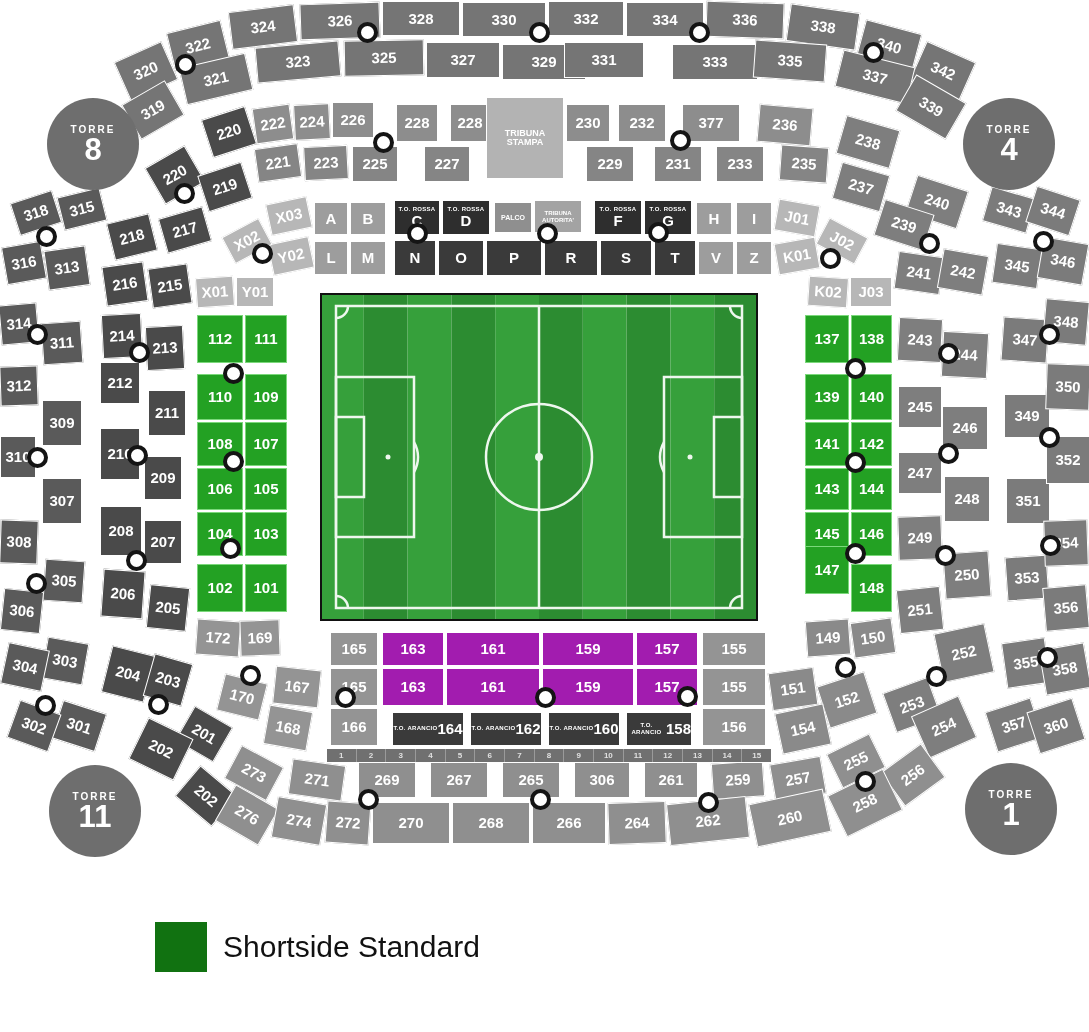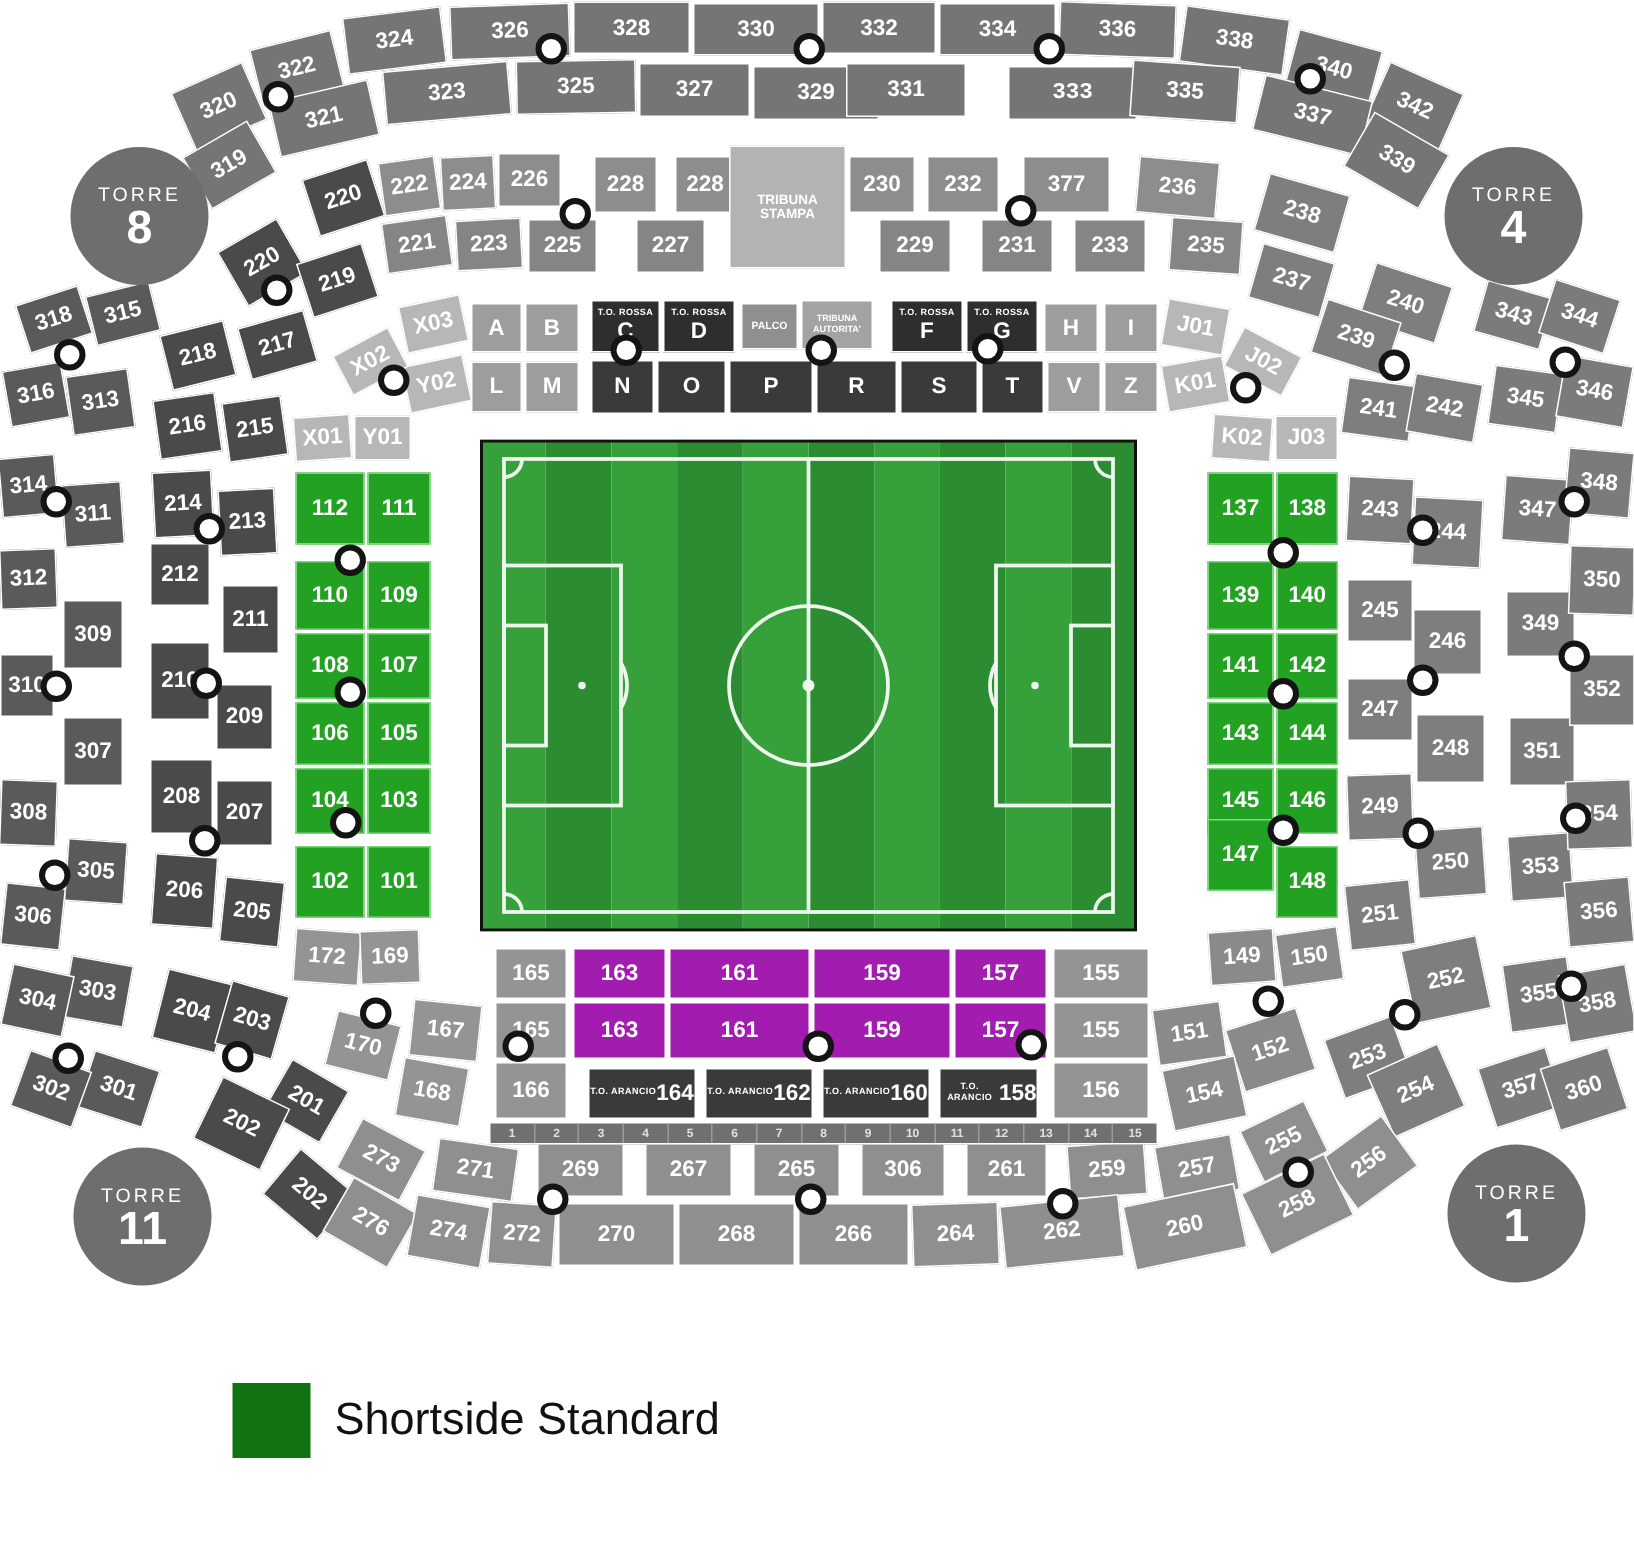--- a/index.html
+++ b/index.html
@@ -27,21 +27,21 @@
   .g5{background:#949494}
   .l2{background:#a21caf}
   .ar{background:#3a3a3a;flex-direction:row}
   .g6{background:#8a8a8a}
   .sec .sub{font-size:6px;font-weight:bold;display:block;margin-bottom:1px;letter-spacing:.3px}
   .sec .main{font-size:15px;display:block}
   .marker{position:absolute;width:13px;height:13px;background:#fff;border:4px solid #141414;
           border-radius:50%;z-index:6;box-sizing:content-box}
   .tower{position:absolute;width:92px;height:92px;border-radius:50%;background:#6e6e6e;
          color:#fff;display:flex;flex-direction:column;align-items:center;justify-content:center;z-index:2}
-  .tower .tname{font-size:13px;font-weight:normal;letter-spacing:2px}
+  .tower .tname{font-size:10px;font-weight:bold;letter-spacing:2px}
   .tower .tnum{font-size:31px;font-weight:bold;line-height:1;margin-top:-1px}
   .strip{position:absolute;background:#707070;border:1px solid #fff;display:flex;z-index:2;box-sizing:border-box}
   .strip span{flex:1;display:flex;align-items:center;justify-content:center;
               color:#e0e0e0;font-size:8px;font-weight:bold;border-right:1px solid #9a9a9a}
   .strip span:last-child{border-right:none}
   #pitch{position:absolute;z-index:1;line-height:0}
   #legend{position:absolute;display:flex;align-items:center;gap:16px}
   #legend .swatch{width:52px;height:50px;background:#117211}
   #legend .ltext{font-size:30px;color:#111;font-weight:400}
 </style>
@@ -103,21 +103,21 @@
     <div class="sec og" style="left: 788px; top: 8px; width: 70px; height: 38px; transform: rotate(8deg);">338</div>
     <div class="sec og" style="left: 860px; top: 26px; width: 58px; height: 40px; transform: rotate(15deg);">340</div>
     <div class="sec og" style="left: 916px; top: 50px; width: 54px; height: 42px; transform: rotate(24deg);">342</div>
     <div class="sec og" style="left: 128px; top: 90px; width: 50px; height: 40px; transform: rotate(-30deg);">319</div>
     <div class="sec og" style="left: 182px; top: 60px; width: 68px; height: 38px; transform: rotate(-13deg);">321</div>
     <div class="sec og" style="left: 256px; top: 44px; width: 84px; height: 36px; transform: rotate(-5deg);">323</div>
     <div class="sec og" style="left: 344px; top: 40px; width: 80px; height: 36px; transform: rotate(-1deg);">325</div>
     <div class="sec og" style="left: 426px; top: 42px; width: 74px; height: 36px;">327</div>
     <div class="sec og" style="left: 502px; top: 44px; width: 84px; height: 36px;">329</div>
     <div class="sec og" style="left: 564px; top: 42px; width: 80px; height: 36px;">331</div>
-    <div class="sec og" style="left: 672px; top: 44px; width: 86px; height: 36px; font-family: Liberation Mono, monospace;">333</div>
+    <div class="sec og" style="left: 672px; top: 44px; width: 86px; height: 36px;">333</div>
     <div class="sec og" style="left: 754px; top: 42px; width: 72px; height: 38px; transform: rotate(4deg);">335</div>
     <div class="sec og" style="left: 838px; top: 58px; width: 74px; height: 38px; transform: rotate(14deg);">337</div>
     <div class="sec og" style="left: 902px; top: 86px; width: 58px; height: 42px; transform: rotate(30deg);">339</div>
     <div class="sec dk" style="left: 206px; top: 112px; width: 46px; height: 40px; transform: rotate(-18deg);">220</div>
     <div class="sec r3" style="left: 254px; top: 106px; width: 38px; height: 36px; transform: rotate(-8deg);">222</div>
     <div class="sec r3" style="left: 294px; top: 104px; width: 36px; height: 36px; transform: rotate(-3deg);">224</div>
     <div class="sec r3" style="left: 332px; top: 102px; width: 42px; height: 36px;">226</div>
     <div class="sec r3" style="left: 396px; top: 104px; width: 42px; height: 38px;">228</div>
     <div class="sec r3" style="left: 450px; top: 104px; width: 40px; height: 38px;">228</div>
     <div class="sec ts" style="left: 486px; top: 97px; width: 78px; height: 82px; font-size: 9px;">TRIBUNA

